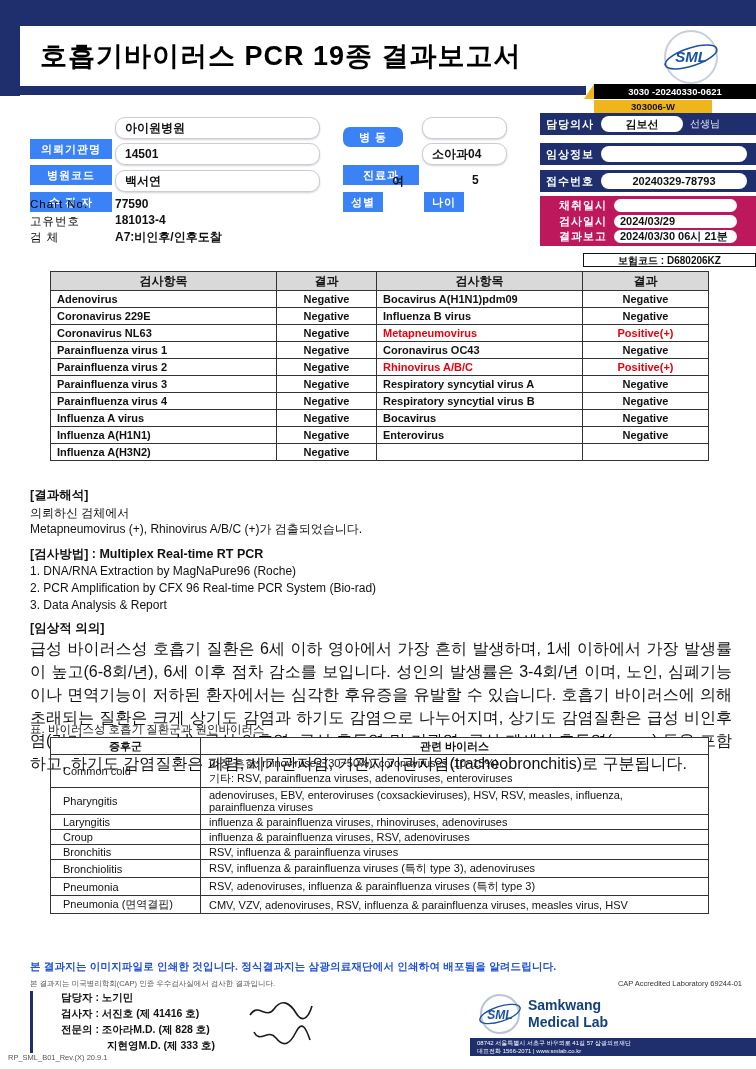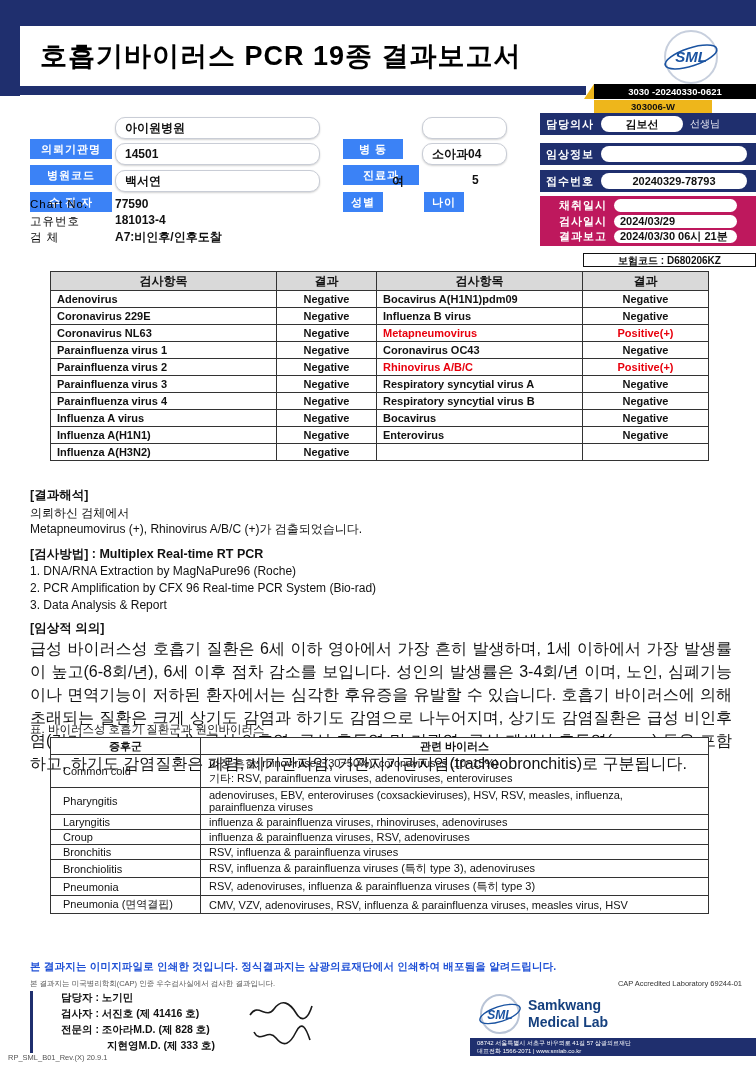--- a/index.html
+++ b/index.html
@@ -90,21 +90,21 @@
       <ellipse cx="29" cy="29" rx="27" ry="9" fill="none" stroke="#1a53a1" stroke-width="1.6" transform="rotate(-18 29 29)"></ellipse>
       <text x="29" y="34" font-size="15" font-weight="bold" font-style="italic" fill="#1a53a1" text-anchor="middle">SML</text>
     </svg>
   </div>
   <div class="title-rule"></div>
   <div class="code-black">3030 -20240330-0621</div>
   <div class="code-gold">303006-W</div>
 
   <div class="chip" style="left:30px; top:118px; width:82px;">의뢰기관명</div>
   <div class="vbox" style="left:115px; top:117px; width:205px;">아이원병원</div>
-  <div class="chip" style="left:343px; top:118px; width:60px;">병  동</div>
+  <div class="chip" style="left:343px; top:106px; width:60px;border-radius:7px;">병  동</div>
   <div class="vbox" style="left:422px; top:117px; width:85px;"></div>
   <div class="navy-strip" style="top:101px;margin-top:12px;">
     <span class="strip-label">담당의사</span>
     <span class="strip-box" style="width:82px;">김보선</span>
     <span class="strip-suffix">선생님</span>
   </div>
 
   <div class="chip" style="left:30px; top:144px; width:82px;">병원코드</div>
   <div class="vbox" style="left:115px; top:143px; width:205px;">14501</div>
   <div class="chip" style="left:343px; top:144px; width:76px;">진료과</div>

